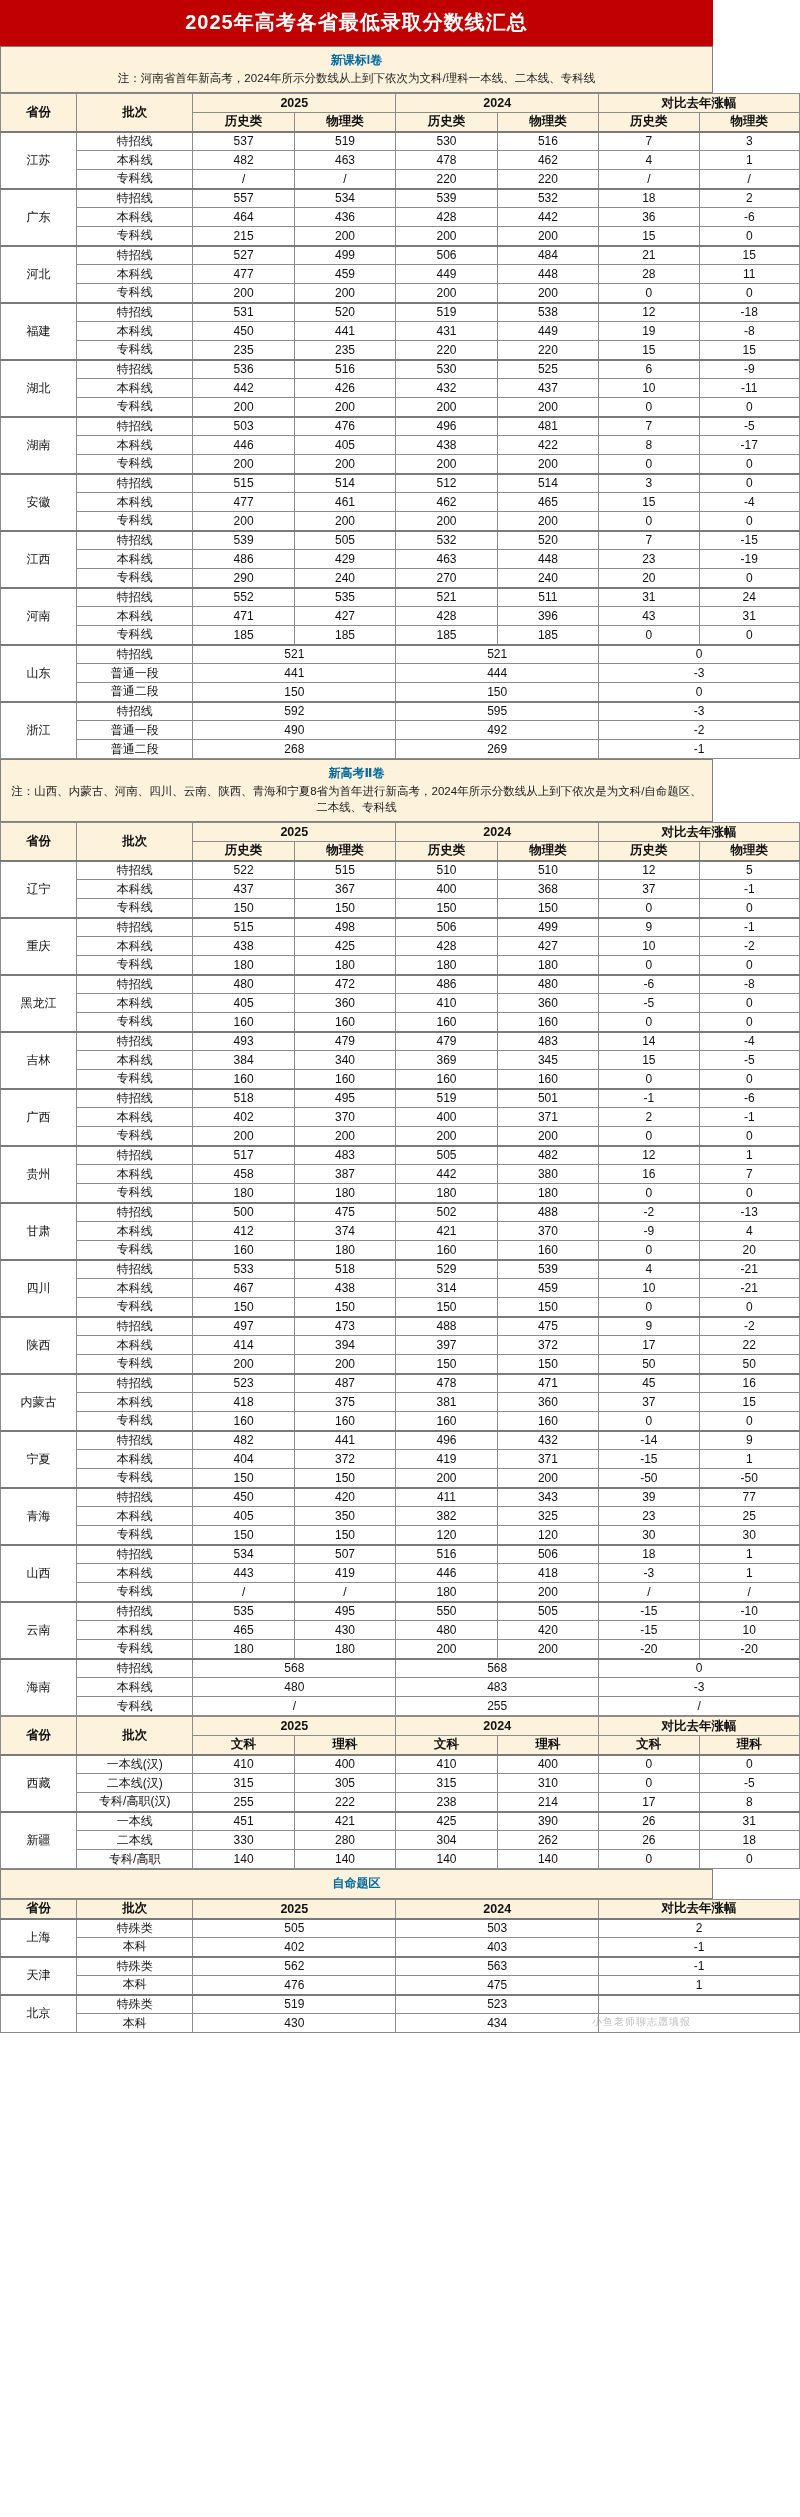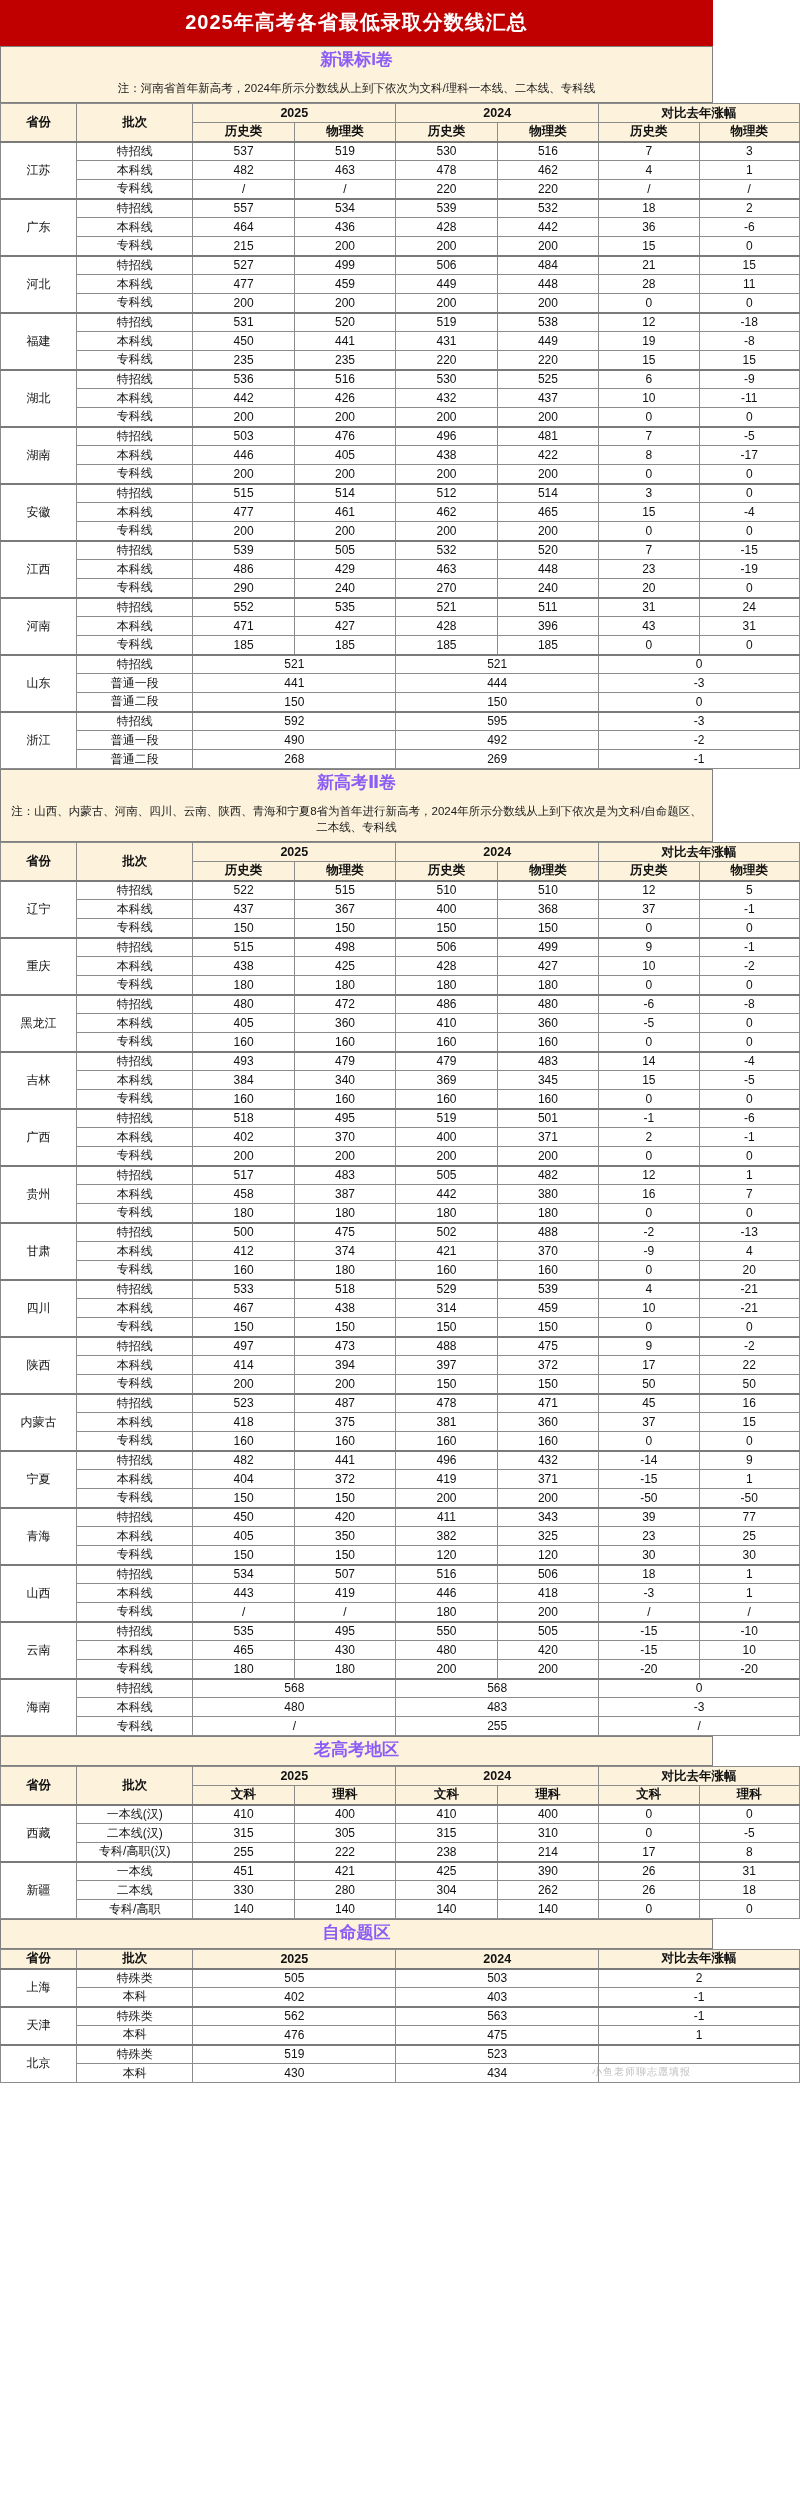--- a/index.html
+++ b/index.html
@@ -27,30 +27,30 @@
 
   
   .sec-band {
     background: #fdf3dd;
     border: 1px solid #808080;
     border-top: 1px solid #808080;
     padding: 4px 10px 6px 10px;
     text-align: center;
   }
   .sec-title {
-    color: #8b5cf6;
+    color: #0369a1;
     font-weight: bold;
-    font-size: 17px;
+    font-size: 12px;
     line-height: 18px;
   }
   .sec-note {
     color: #1a1a1a;
     font-size: 11.5px;
     line-height: 16px;
-    margin-top: 11px;
+    margin-top: 1px;
   }
 
   
   table.grid {
     width: 800px;
     border-collapse: collapse;
     table-layout: fixed;
   }
   table.grid td, table.grid th {
     border: 1px solid #8c8c8c;
@@ -877,23 +877,20 @@
             <td class="val neg" colspan="2">-3</td>
           </tr>
           <tr>
             <td class="batch">专科线</td>
             <td class="val " colspan="2">/</td>
             <td class="val " colspan="2">255</td>
             <td class="val slash" colspan="2">/</td>
           </tr>
         </tbody>
       </table>
-      <div class="sec-band">
-        <div class="sec-title">老高考地区</div>
-      </div>
       <table class="grid">
         <colgroup>
           <col class="c-prov">
           <col class="c-batch">
           <col class="c-d">
           <col class="c-d">
           <col class="c-d">
           <col class="c-d">
           <col class="c-dd">
           <col class="c-dd">

